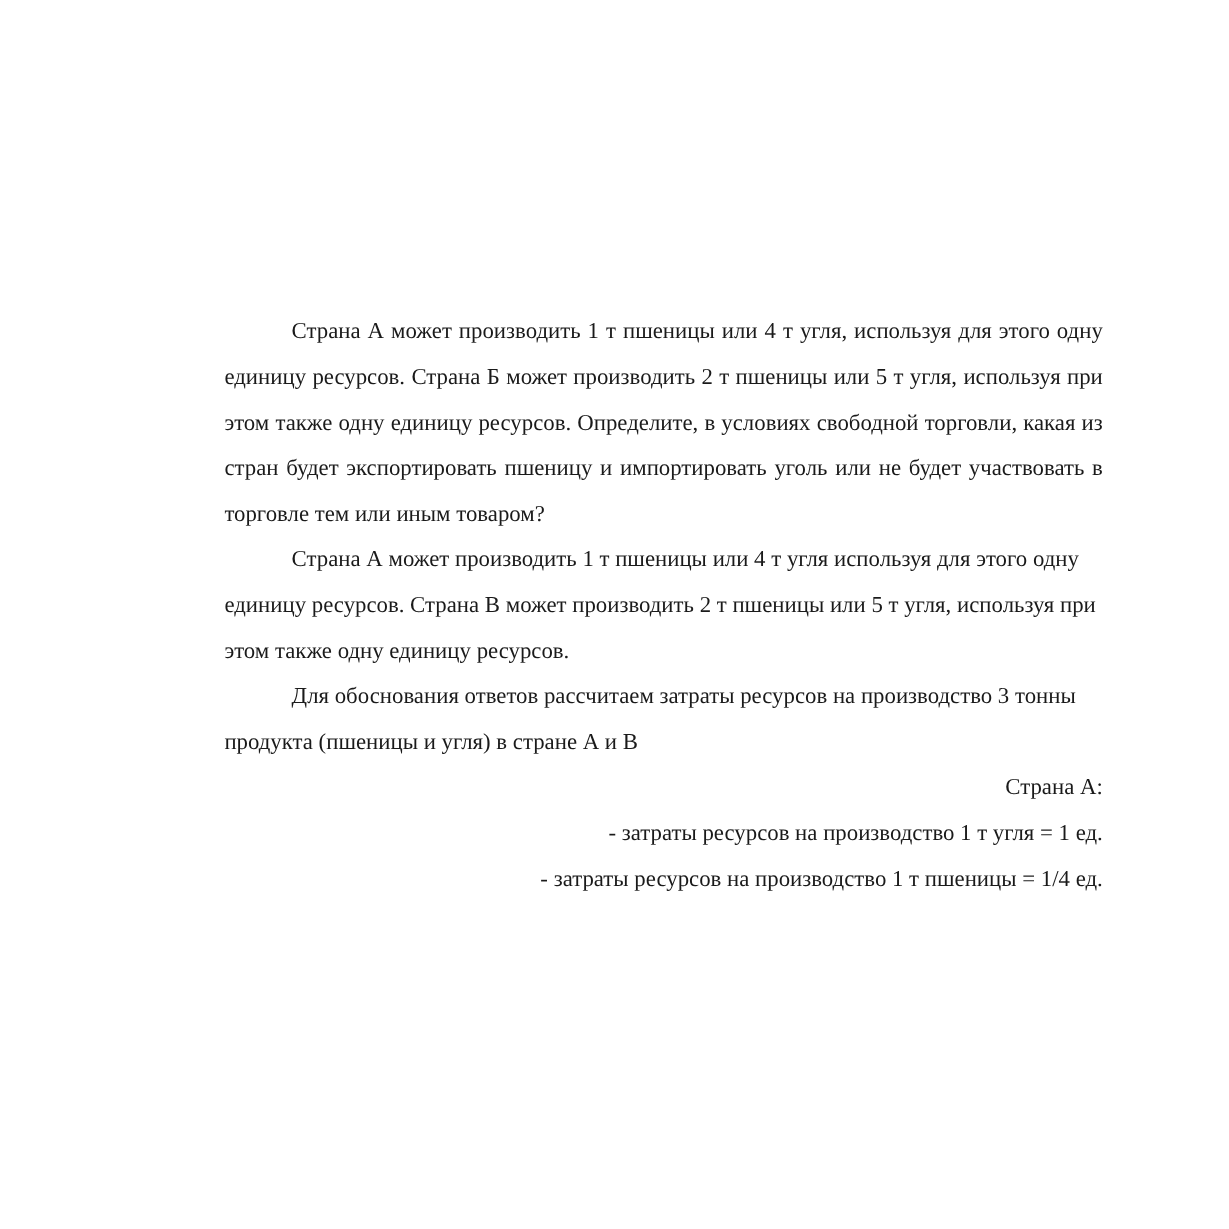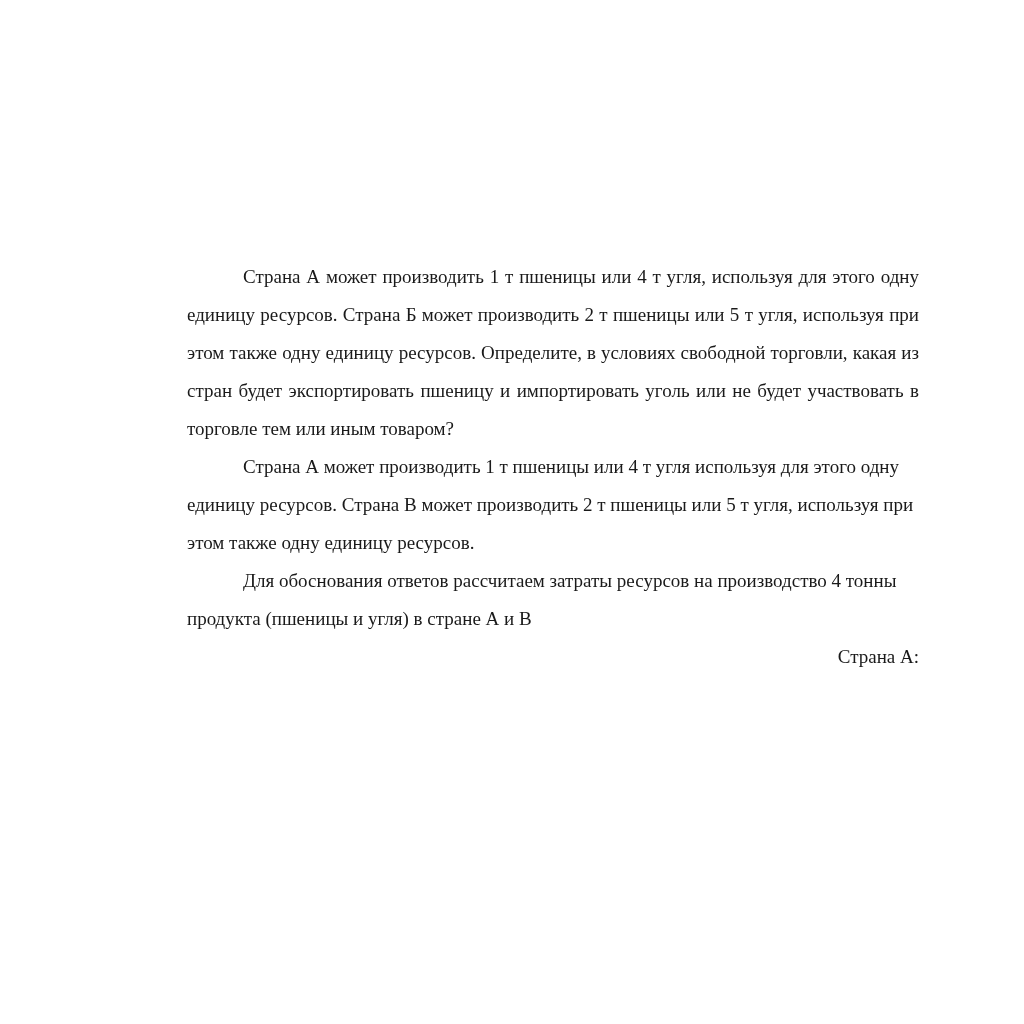--- a/index.html
+++ b/index.html
@@ -47,16 +47,18 @@
       text-align: right;
     }
   </style>
 </head>
 <body>
 
 <div class="page">
   <div class="text-block">
     <p class="para">Страна А может производить 1 т пшеницы или 4 т угля, используя для этого одну единицу ресурсов. Страна Б может производить 2 т пшеницы или 5 т угля, используя при этом также одну единицу ресурсов. Определите, в условиях свободной торговли, какая из стран будет экспортировать пшеницу и импортировать уголь или не будет участвовать в торговле тем или иным товаром?</p>
     <p class="para left">Страна А может производить 1 т пшеницы или 4 т угля используя для этого одну единицу ресурсов. Страна В может производить 2 т пшеницы или 5 т угля, используя при этом также одну единицу ресурсов.</p>
-    <p class="para left">Для обоснования ответов рассчитаем затраты ресурсов на производство 4 тонны продукта (пшеницы и угля) в стране А и В</p>
+    <p class="para left">Для обоснования ответов рассчитаем затраты ресурсов на производство 3 тонны продукта (пшеницы и угля) в стране А и В</p>
     <p class="indented">Страна А:</p>
+    <p class="indented">- затраты ресурсов на производство 1 т угля = 1 ед.</p>
+    <p class="indented">- затраты ресурсов на производство 1 т пшеницы = 1/4 ед.</p>
   </div>
 </div>
 
 </body></html>

